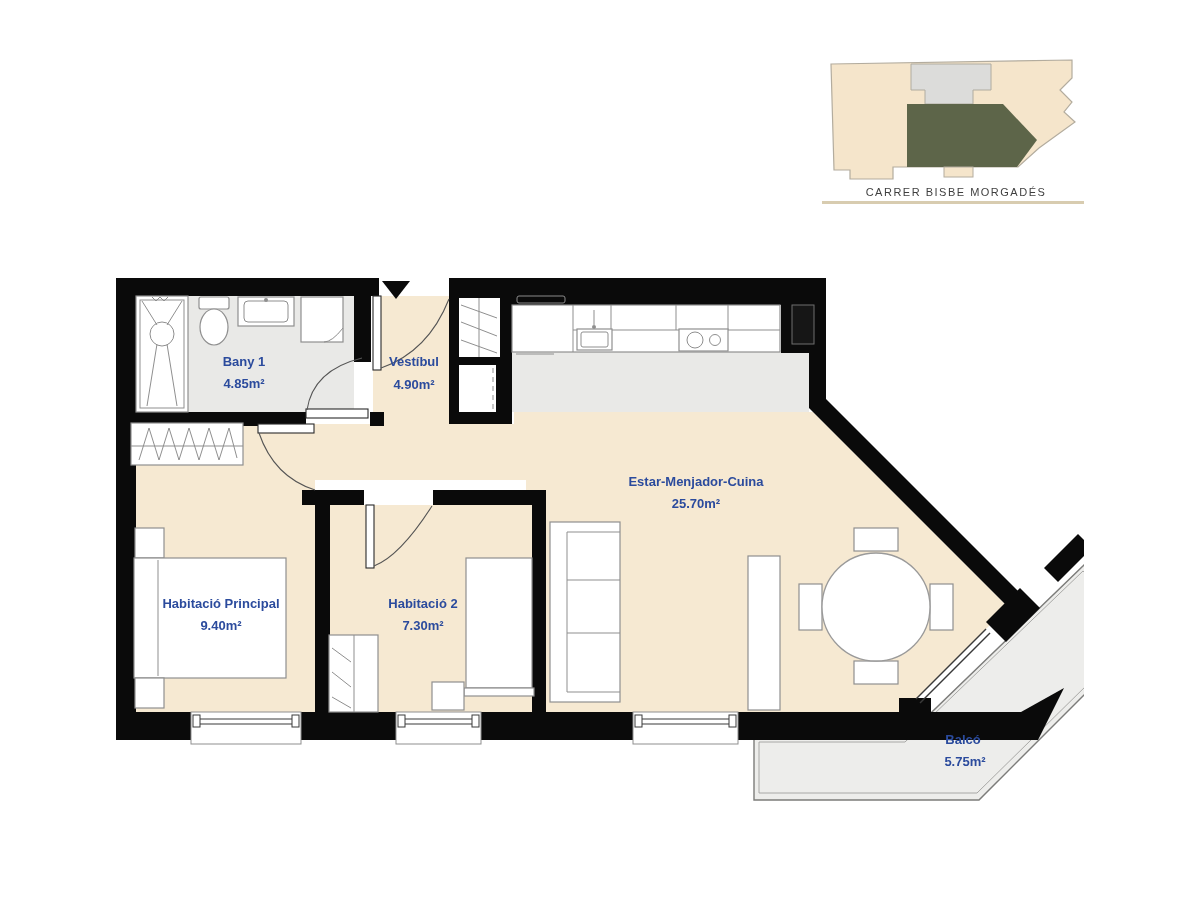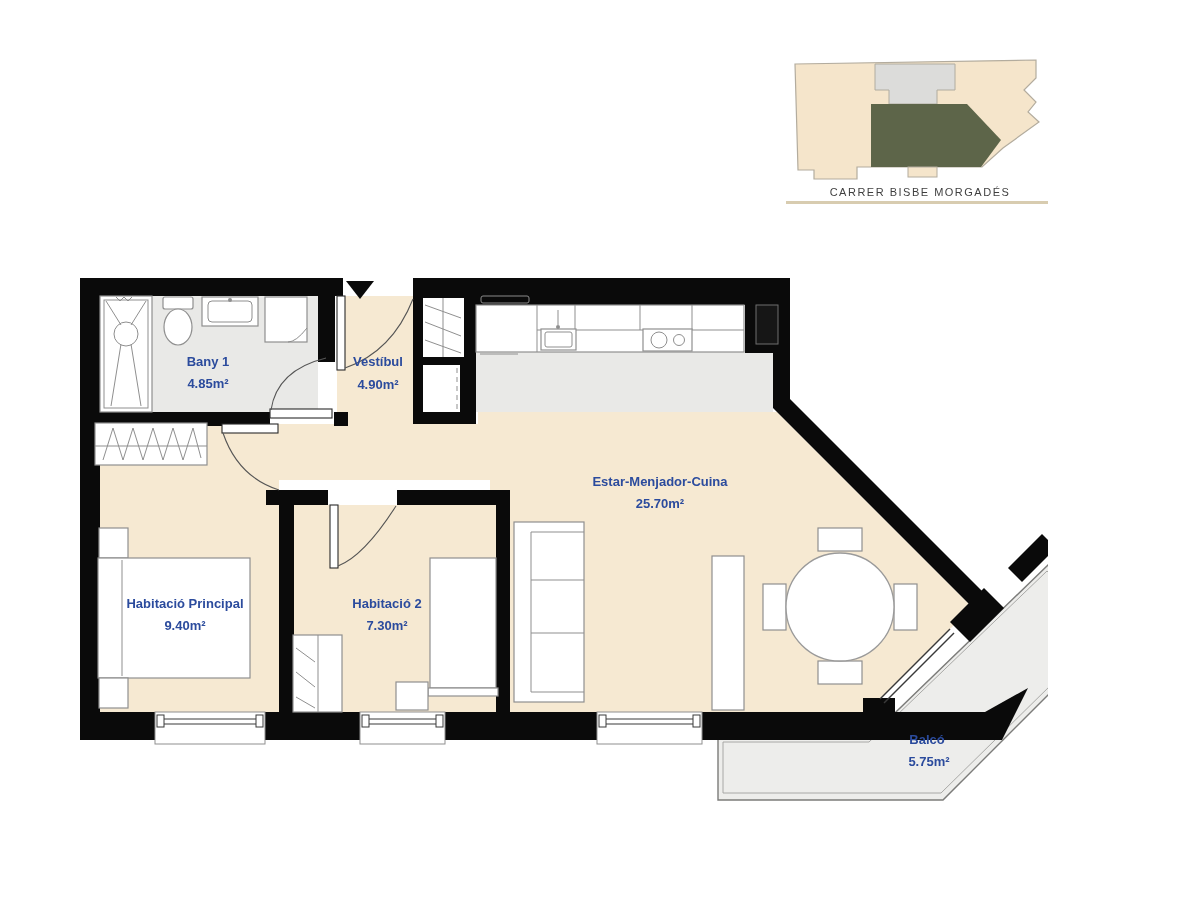--- a/index.html
+++ b/index.html
@@ -1,17 +1,17 @@
 <!DOCTYPE html>
 <html><head>
 <meta charset="utf-8">
 <style>
   html,body{margin:0;padding:0;background:#ffffff;}
   .stage{position:relative;width:1048px;height:900px;background:#ffffff;overflow:hidden;
-         font-family:"Liberation Sans", sans-serif;}
+         font-family:"Liberation Sans", sans-serif;margin-left:36px;}
   svg{display:block;}
   .room-lbl{font-family:"Liberation Sans",sans-serif;font-weight:bold;font-size:13px;
             fill:#2b4b9d;text-anchor:middle;}
   .map-lbl{font-family:"Liberation Sans",sans-serif;font-size:11px;fill:#3f3f3f;
            letter-spacing:1.5px;text-anchor:middle;}
   .wall{fill:#0a0a0a;stroke:none;}
   .furn{fill:#ffffff;stroke:#8f8f8f;stroke-width:1.2;}
   .furnline{stroke:#8f8f8f;stroke-width:1;fill:none;}
   .doorleaf{fill:#ffffff;stroke:#2a2a2a;stroke-width:1.1;}
   .doorarc{fill:none;stroke:#555555;stroke-width:1.1;}

